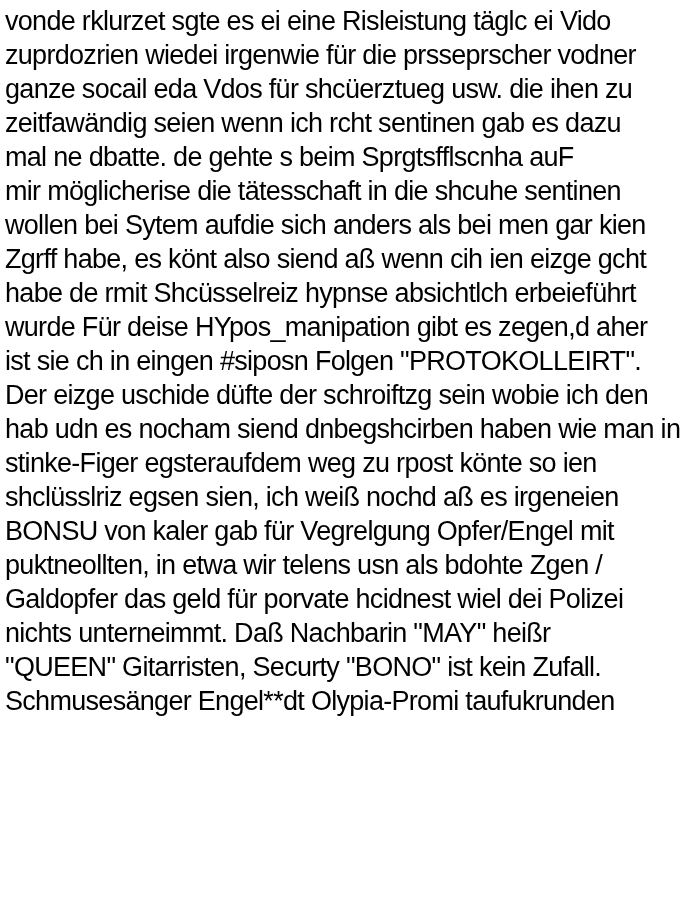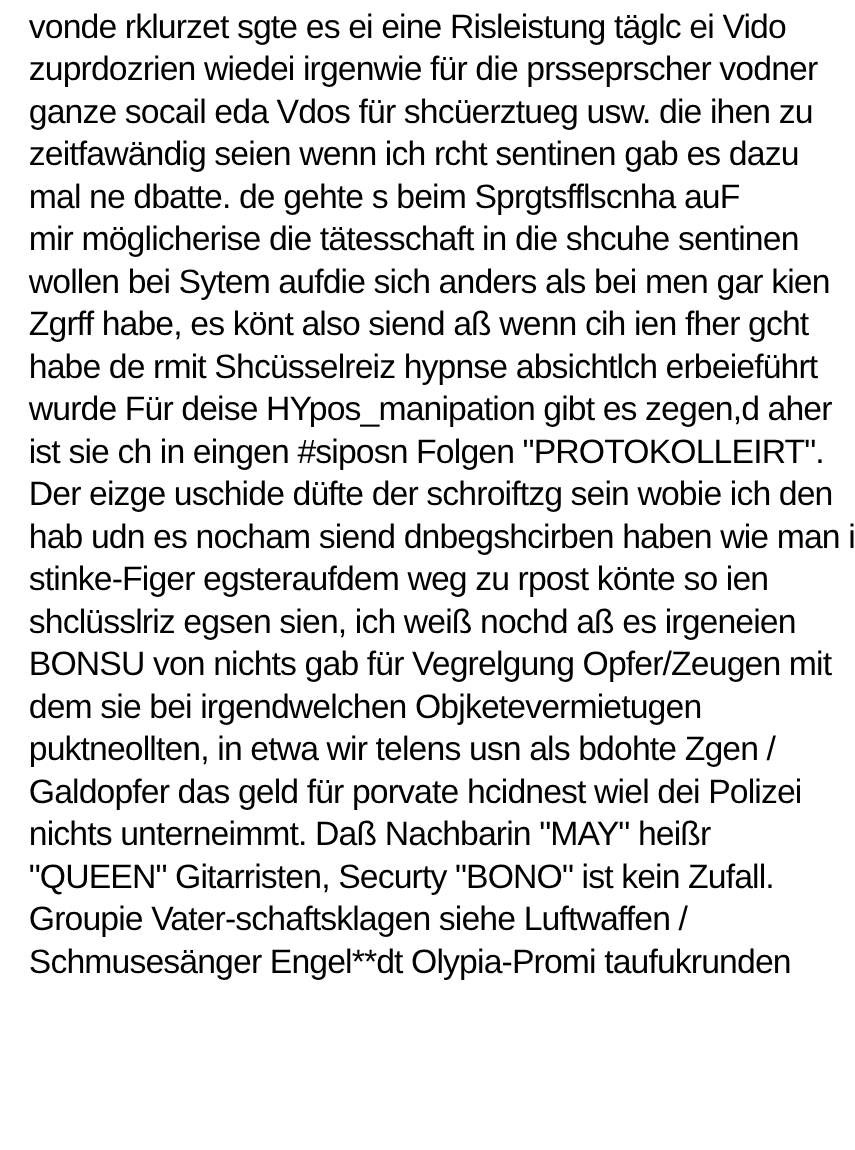--- a/index.html
+++ b/index.html
@@ -9,21 +9,21 @@
   body {
     width: 684px;
     height: 920px;
     overflow: hidden;
     background: #ffffff;
   }
   .text-page {
     box-sizing: border-box;
     width: 684px;
     height: 920px;
-    padding: 4px 4px 0 23px;
+    padding: 4px 4px 0 5px;
     background: #ffffff;
     color: #000000;
     font-family: "Liberation Sans", "DejaVu Sans", sans-serif;
     font-size: 27px;
     line-height: 34px;
     letter-spacing: -0.7px;
     font-weight: 400;
   }
   .line {
     white-space: nowrap;
@@ -34,29 +34,27 @@
 <body>
 
 <div class="text-page">
     <div class="line">vonde rklurzet sgte es ei eine Risleistung täglc ei Vido</div>
     <div class="line">zuprdozrien wiedei irgenwie für die prsseprscher vodner</div>
     <div class="line">ganze socail eda Vdos für shcüerztueg usw. die ihen zu</div>
     <div class="line">zeitfawändig seien wenn ich rcht sentinen gab es dazu</div>
     <div class="line">mal ne dbatte. de gehte s beim Sprgtsfflscnha auF</div>
     <div class="line">mir möglicherise die tätesschaft in die shcuhe sentinen</div>
     <div class="line">wollen bei Sytem aufdie sich anders als bei men gar kien</div>
-    <div class="line">Zgrff habe, es könt also siend aß wenn cih ien fher gcht</div>
+    <div class="line">Zgrff habe, es könt also siend aß wenn cih ien eizge gcht</div>
     <div class="line">habe de rmit Shcüsselreiz hypnse absichtlch erbeieführt</div>
     <div class="line">wurde Für deise HYpos_manipation gibt es zegen,d aher</div>
     <div class="line">ist sie ch in eingen #siposn Folgen "PROTOKOLLEIRT".</div>
     <div class="line">Der eizge uschide düfte der schroiftzg sein wobie ich den</div>
     <div class="line">hab udn es nocham siend dnbegshcirben haben wie man in</div>
     <div class="line">stinke-Figer egsteraufdem weg zu rpost könte so ien</div>
     <div class="line">shclüsslriz egsen sien, ich weiß nochd aß es irgeneien</div>
-    <div class="line">BONSU von nichts gab für Vegrelgung Opfer/Zeugen mit</div>
-    <div class="line">dem sie bei irgendwelchen Objketevermietugen</div>
+    <div class="line">BONSU von kaler gab für Vegrelgung Opfer/Engel mit</div>
     <div class="line">puktneollten, in etwa wir telens usn als bdohte Zgen /</div>
     <div class="line">Galdopfer das geld für porvate hcidnest wiel dei Polizei</div>
     <div class="line">nichts unterneimmt. Daß Nachbarin "MAY" heißr</div>
     <div class="line">"QUEEN" Gitarristen, Securty "BONO" ist kein Zufall.</div>
-    <div class="line">Groupie Vater-schaftsklagen siehe Luftwaffen /</div>
     <div class="line">Schmusesänger Engel**dt Olypia-Promi taufukrunden</div>
   </div>
 
 </body></html>

